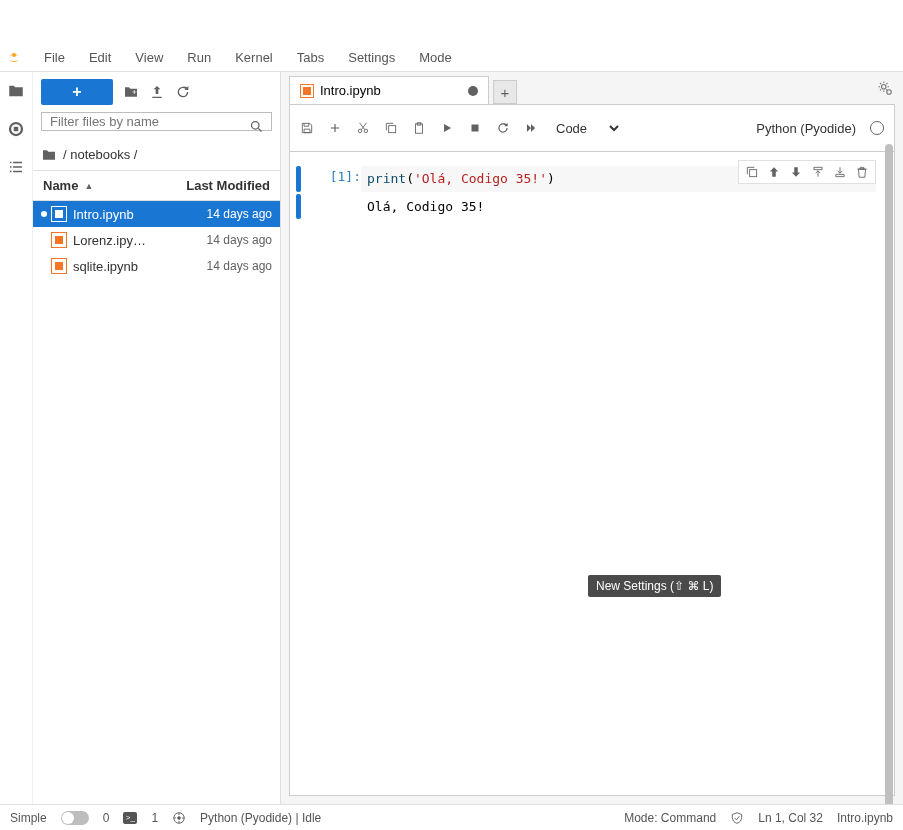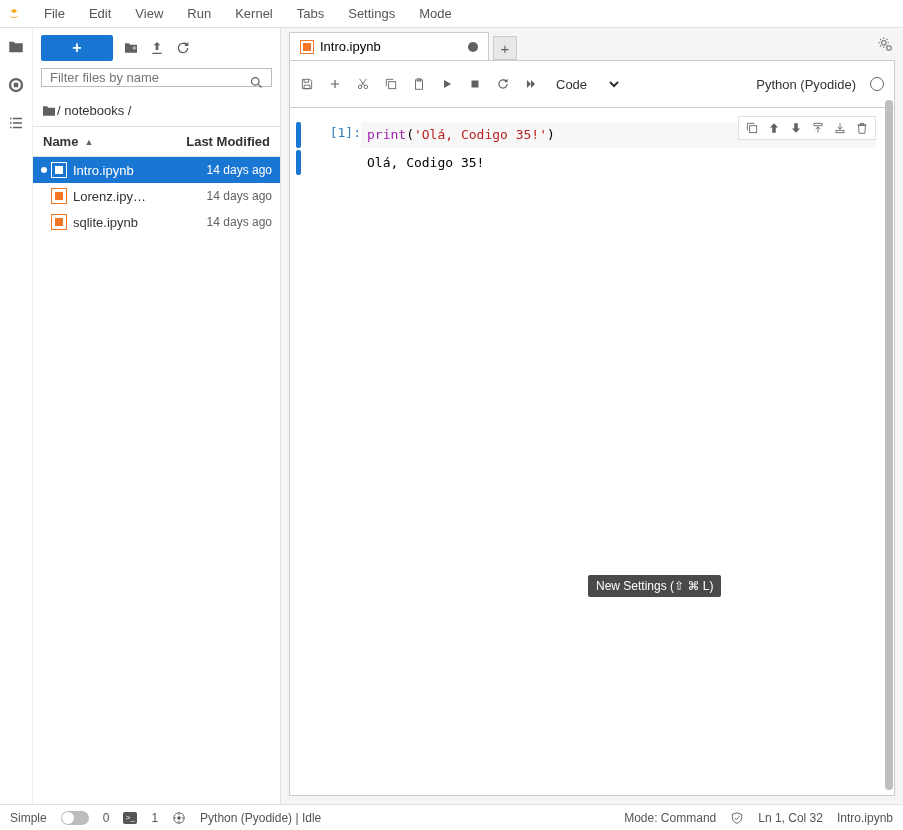--- a/index.html
+++ b/index.html
@@ -1,32 +1,32 @@
 <!DOCTYPE html>
 <html><head>
 <meta charset="utf-8">
 <style>
 * { box-sizing: border-box; margin: 0; padding: 0; }
 body { font-family: -apple-system, BlinkMacSystemFont, "Segoe UI", Helvetica, Arial, sans-serif; font-size: 13px; color: #000; width: 903px; height: 830px; overflow: hidden; background: #fff; display: flex; flex-direction: column; }
-.menubar { height: 28px; background: #fff; border-bottom: 1px solid #e0e0e0; display: flex; align-items: center; padding: 0 6px; gap: 12px; }
+.menubar { height: 28px; background: #fff; border-bottom: 1px solid #e0e0e0; display: flex; align-items: center; padding: 0 6px; gap: 12px; margin-top: 44px; }
 .logo { width: 16px; height: 16px; margin-right: 4px; }
 .logo svg { width: 16px; height: 16px; }
 .menu-item { padding: 2px 6px; cursor: pointer; font-size: 13px; color: #555; }
 .main { flex: 1; display: flex; overflow: hidden; }
 .activity-bar { width: 33px; background: #fff; display: flex; flex-direction: column; align-items: center; padding-top: 10px; gap: 20px; border-right: 1px solid #f0f0f0; }
 .activity-icon { width: 18px; height: 18px; display:flex; align-items:center; justify-content:center; cursor: pointer; fill: #616161; }
 .sidebar { width: 248px; background: #fff; border-right: 1px solid #e0e0e0; display: flex; flex-direction: column; }
 .sidebar-toolbar { height: 40px; display: flex; align-items: center; padding: 0 8px; gap: 10px; }
 .new-btn { background: #1976d2; color: #fff; border: none; width: 72px; height: 26px; display: flex; align-items: center; justify-content: center; border-radius: 2px; cursor: pointer; font-size: 16px; font-weight: bold; }
 .tb-icon { width: 16px; height: 16px; fill: #616161; cursor: pointer; }
 .filter-wrap { padding: 0 8px 8px; }
 .filter { position: relative; }
 .filter input { width: 100%; height: 19px; border: 1px solid #bdbdbd; padding: 0 30px 0 8px; font-size: 13px; color: #616161; outline: none; }
 .filter .search-icon { position: absolute; right: 8px; top: 7px; width: 15px; height: 15px; fill: #616161; }
-.breadcrumb { height: 32px; display: flex; align-items: center; padding: 0 8px; font-size: 13px; color: #333; border-bottom: 1px solid #e0e0e0; }
+.breadcrumb { height: 32px; display: flex; align-items: center; padding: 0 8px; gap: 6px; font-size: 13px; color: #333; border-bottom: 1px solid #e0e0e0; }
 .folder-icon { width: 16px; height: 16px; fill: #616161; }
 .file-header { height: 30px; display: flex; align-items: center; padding: 0 10px; font-size: 13px; color: #333; border-bottom: 1px solid #e0e0e0; background: #fff; }
 .file-header .name { flex: 1; display: flex; align-items: center; gap: 6px; font-weight: 600; }
 .file-header .mod { font-weight: 600; }
 .sort-caret { font-size: 9px; color: #616161; }
 .file-list { flex: 1; }
 .file-row { height: 26px; display: flex; align-items: center; padding: 0 8px; font-size: 13px; color: #333; cursor: pointer; }
 .file-row.selected { background: #1976d2; color: #fff; }
 .file-row .dot { width: 6px; height: 6px; border-radius: 50%; background: #fff; margin-right: 4px; }
 .file-row .nb-icon { width: 16px; height: 16px; margin-right: 6px; border: 1.5px solid #f37726; display:inline-block; position:relative; }
@@ -52,21 +52,21 @@
 .kernel-name { font-size: 13px; color: #333; }
 .kernel-ind { width: 14px; height: 14px; border: 1.5px solid #616161; border-radius: 50%; }
 .notebook { flex: 1; background: #fff; margin: 0 8px 8px; border: 1px solid #ccc; border-top: none; overflow: auto; padding: 14px 18px 14px 6px; position: relative; }
 .scrollbar-v { position: absolute; right: 10px; top: 72px; width: 8px; height: 690px; background: #bfbfbf; border-radius: 4px; }
 .cell { display: flex; margin-bottom: 2px; align-items: flex-start; position:relative; }
 .cell .bar { width: 5px; background: #1976d2; align-self: stretch; border-radius: 2px; margin-right: 10px; }
 .cell .prompt { width: 50px; text-align: right; font-family: Menlo, Consolas, monospace; font-size: 13px; color: #307fc1; padding-top: 3px; }
 .cell .content { flex: 1; font-family: Menlo, Consolas, monospace; font-size: 13px; padding: 3px 6px; background: #f7f7f7; line-height: 1.5; position: relative; }
 .cell.output .content { background: transparent; }
 .cell.output .prompt { color: transparent; visibility:hidden; }
-.code .fn { color: #a21caf; }
+.code .fn { color: #0c4a6e; }
 .code .paren { color: #000; }
 .code .str { color: #ba2121; }
 .cell-actions { position: absolute; right: 0; top: -6px; display: flex; gap: 8px; background: #fff; padding: 4px 6px; border: 1px solid #e0e0e0; }
 .cell-actions svg { width: 14px; height: 14px; fill: #616161; cursor: pointer; }
 .tooltip { position: absolute; background: #4a4a4a; color: #fff; font-size: 12px; padding: 4px 8px; border-radius: 2px; left: 588px; top: 575px; white-space: nowrap; }
 .statusbar { height: 26px; border-top: 1px solid #e0e0e0; display: flex; align-items: center; padding: 0 10px; font-size: 12px; color: #555; gap: 14px; }
 .toggle { width: 28px; height: 14px; background: #bdbdbd; border-radius: 7px; position: relative; }
 .toggle::after { content:""; position:absolute; width: 12px; height: 12px; background: #fff; border-radius: 50%; left: 1px; top: 1px; }
 .statusbar .spacer { flex: 1; }
 .term-icon { width: 14px; height: 12px; background: #555; color: #fff; display: inline-flex; align-items: center; justify-content: center; font-size: 8px; border-radius: 2px; }

